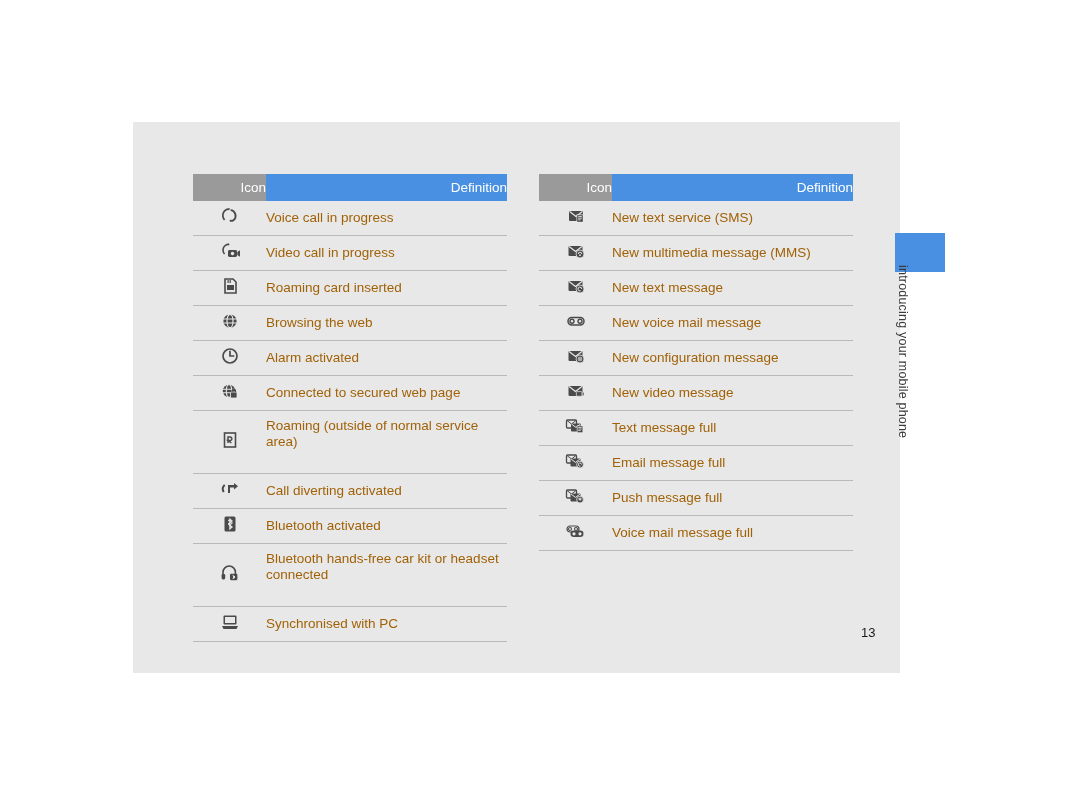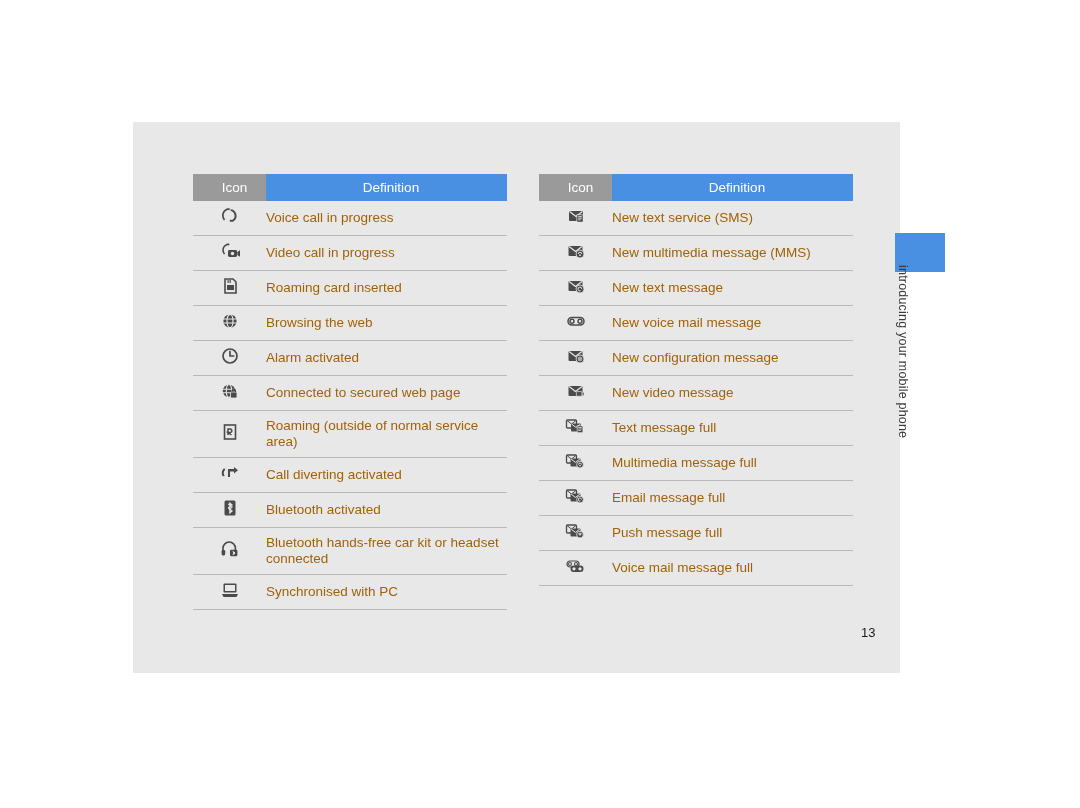--- a/index.html
+++ b/index.html
@@ -63,21 +63,21 @@
   table.icons {
     border-collapse: collapse;
     width: 100%;
     table-layout: fixed;
   }
   table.icons thead th {
     background: #4a90e2;
     color: #ffffff;
     font-weight: normal;
     font-size: 13.5px;
-    text-align: center;
+    text-align: right;
     padding: 4px 0 5px 0;
     height: 18px;
     vertical-align: middle;
   }
   th.hd-icon {
     width: 63px;
     background: #9a9a9a !important;
     padding-left: 10px !important;
   }
   th.hd-def {
@@ -94,21 +94,21 @@
     text-align: center;
   }
   td.df {
     color: #a16207;
     font-size: 13.5px;
     line-height: 16.5px;
     padding-left: 9px;
   }
   td.df.two {
     padding-top: 1px;
-    padding-bottom: 1px;
+    padding-bottom: 17px;
     margin-left: 22px;
   }
   tr.tall td {
     height: 44px;
   }
   .gl {
     display: inline-block;
     width: 26px;
     height: 24px;
     position: relative;
@@ -382,36 +382,20 @@
           </tr>
           <tr>
             <td class="ic">
               <span class="gl">
                 <svg width="26" height="24" viewBox="0 0 26 24">
                   <rect x="3.5" y="6" width="10" height="8" rx="1" fill="none" stroke="#4a4a4a" stroke-width="1.3"></rect>
                   <path d="M4.1 6.6 L8.5 10 L12.9 6.6" fill="none" stroke="#4a4a4a" stroke-width="1"></path>
                   <rect x="7.5" y="9.5" width="10" height="8" rx="1" fill="#4a4a4a"></rect>
                   <path d="M8.1 10.1 L12.5 13.4 L16.9 10.1" fill="none" stroke="#e8e8e8" stroke-width="1"></path>
                   <circle cx="17" cy="15.6" r="3.4" fill="#4a4a4a" stroke="#e8e8e8" stroke-width="0.8"></circle>
-                  <path d="M15.5 15.6 A1.5 1.5 0 0 1 18.5 15.6" fill="none" stroke="#e8e8e8" stroke-width="0.9"></path>
-                  <circle cx="17" cy="16.6" r="0.8" fill="#e8e8e8"></circle>
-                </svg>
-              </span>
-            </td>
-            <td class="df">Multimedia message full</td>
-          </tr>
-          <tr>
-            <td class="ic">
-              <span class="gl">
-                <svg width="26" height="24" viewBox="0 0 26 24">
-                  <rect x="3.5" y="6" width="10" height="8" rx="1" fill="none" stroke="#4a4a4a" stroke-width="1.3"></rect>
-                  <path d="M4.1 6.6 L8.5 10 L12.9 6.6" fill="none" stroke="#4a4a4a" stroke-width="1"></path>
-                  <rect x="7.5" y="9.5" width="10" height="8" rx="1" fill="#4a4a4a"></rect>
-                  <path d="M8.1 10.1 L12.5 13.4 L16.9 10.1" fill="none" stroke="#e8e8e8" stroke-width="1"></path>
-                  <circle cx="17" cy="15.6" r="3.4" fill="#4a4a4a" stroke="#e8e8e8" stroke-width="0.8"></circle>
                   <path d="M18.5 15.6 A1.6 1.6 0 1 0 17.5 17.1" fill="none" stroke="#e8e8e8" stroke-width="0.9"></path>
                 </svg>
               </span>
             </td>
             <td class="df">Email message full</td>
           </tr>
           <tr>
             <td class="ic">
               <span class="gl">
                 <svg width="26" height="24" viewBox="0 0 26 24">

